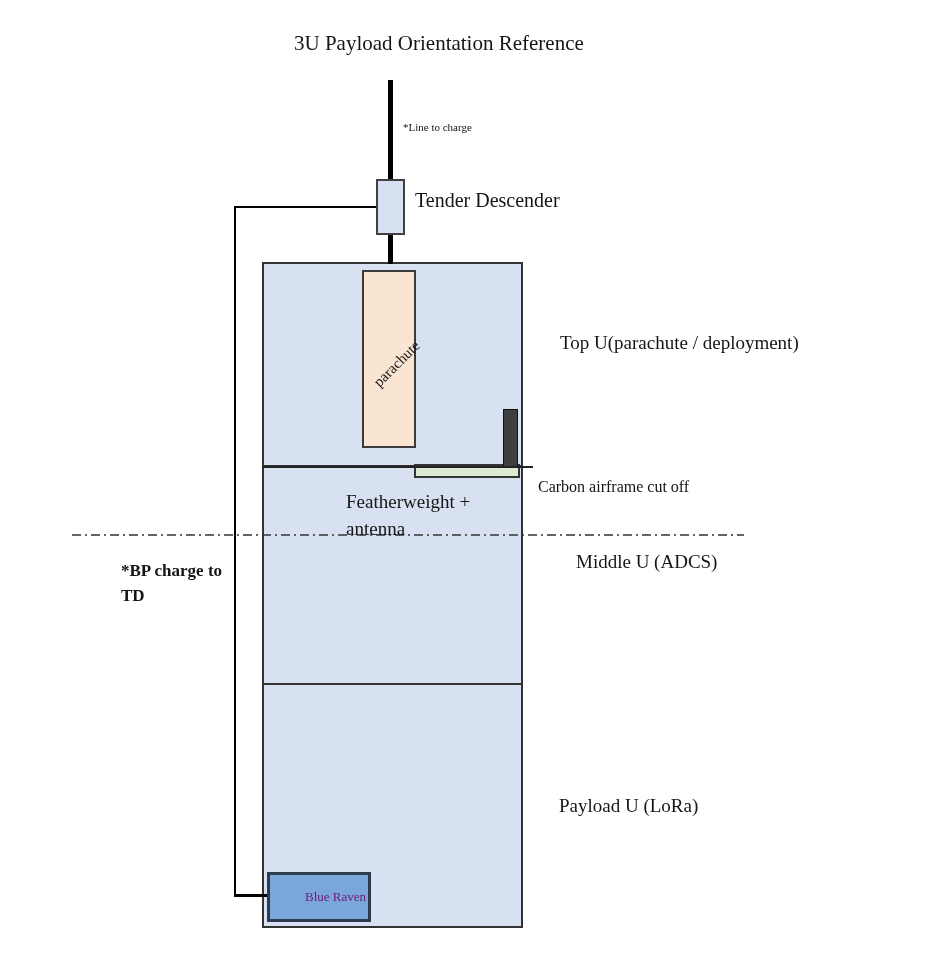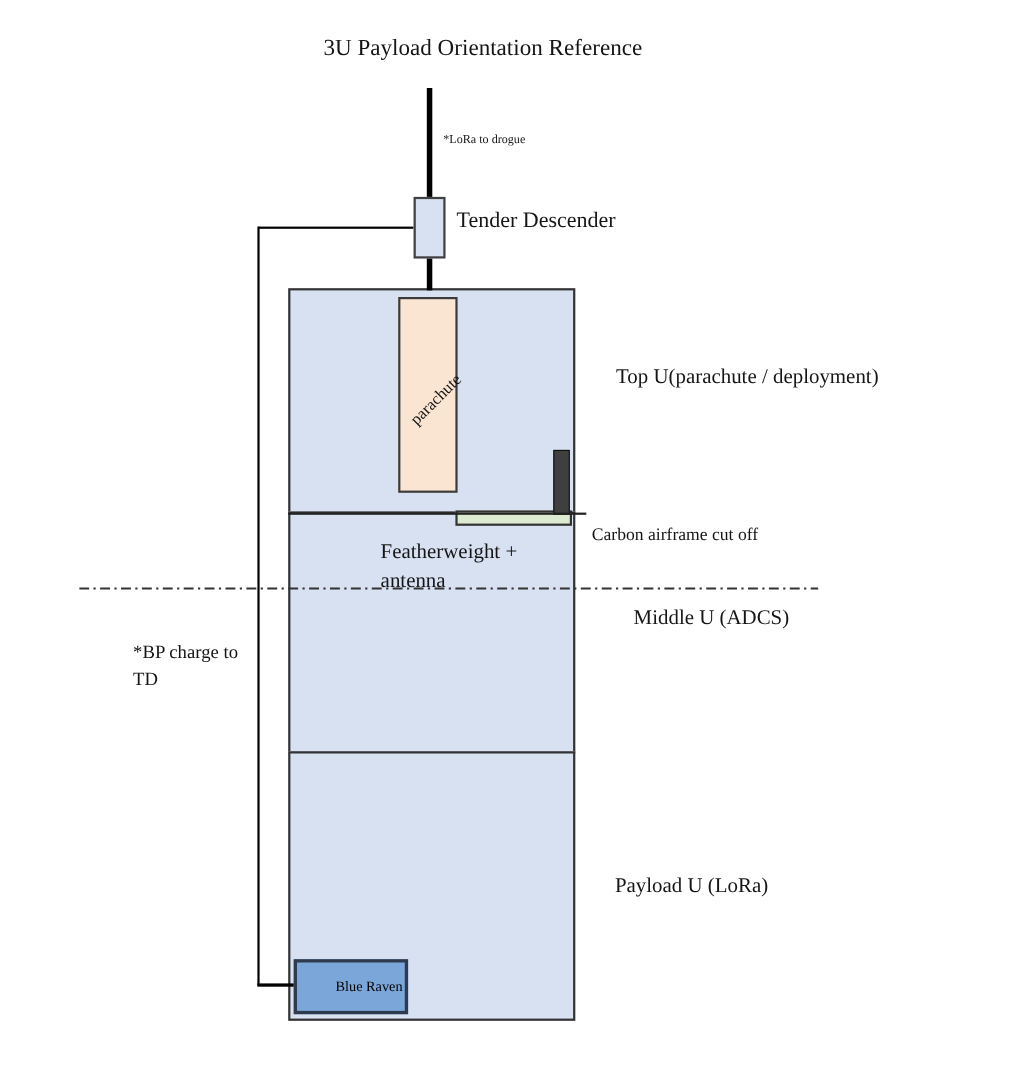--- a/index.html
+++ b/index.html
@@ -68,48 +68,48 @@
     box-sizing: border-box;
     z-index: 4;
   }
   .top-divider-ext { left: 262px; top: 466px; width: 271px; height: 2px; background: #222; z-index: 6; }
 
   .top-u-label    { left: 560px; top: 332px; font-size: 19px; }
   .featherweight-label { left: 346px; top: 488px; font-size: 19px; line-height: 27px; z-index: 7; }
   .carbon-label   { left: 538px; top: 478px; font-size: 16px; text-align: right; }
   .middle-u-label { left: 564px; top: 551px; font-size: 19px; margin-left: 12px; }
   .bottom-u-label { left: 559px; top: 795px; font-size: 19px; }
-  .bp-label       { left: 121px; top: 580px; font-size: 17px; line-height: 25px; }
+  .bp-label       { left: 121px; top: 558px; font-size: 17px; line-height: 25px; font-weight: bold; }
 
   .dashdot-svg { left: 72px; top: 533px; width: 672px; height: 4px; z-index: 6; }
 
   .wire { background: #000; z-index: 3; }
   .wire-top    { left: 235px; top: 206px; width: 141px; height: 2px; }
   .wire-vert   { left: 234px; top: 206px; width: 2px;  height: 690px; }
   .wire-bottom { left: 234px; top: 894px; width: 34px; height: 3px; }
 
   .blue-raven-box {
     left: 267px; top: 872px; width: 104px; height: 50px;
     background: var(--blue-raven-fill, #7ba6d9);
     border: 3px solid #2e3b4e;
     box-sizing: border-box;
     display: flex; align-items: center; justify-content: center;
     z-index: 4;
   }
-  .blue-raven-box span { font-size: 13px; color: #000000; margin-left: 33px; }
+  .blue-raven-box span { font-size: 13px; color: #701a75; margin-left: 33px; }
 </style>
 </head>
 <body>
 
 <div class="canvas">
 
   <div class="label title">3U Payload Orientation Reference</div>
 
   <div class="abs drogue-line-upper"></div>
-  <div class="label line-to-drogue">*LoRa to drogue</div>
+  <div class="label line-to-drogue">*Line to charge</div>
 
   <div class="abs wire wire-top"></div>
   <div class="abs wire wire-vert"></div>
   <div class="abs wire wire-bottom"></div>
 
   <div class="abs td-box"></div>
   <div class="label td-label">Tender Descender</div>
   <div class="abs drogue-line-lower"></div>
 
   <div class="abs section section-top"></div>

